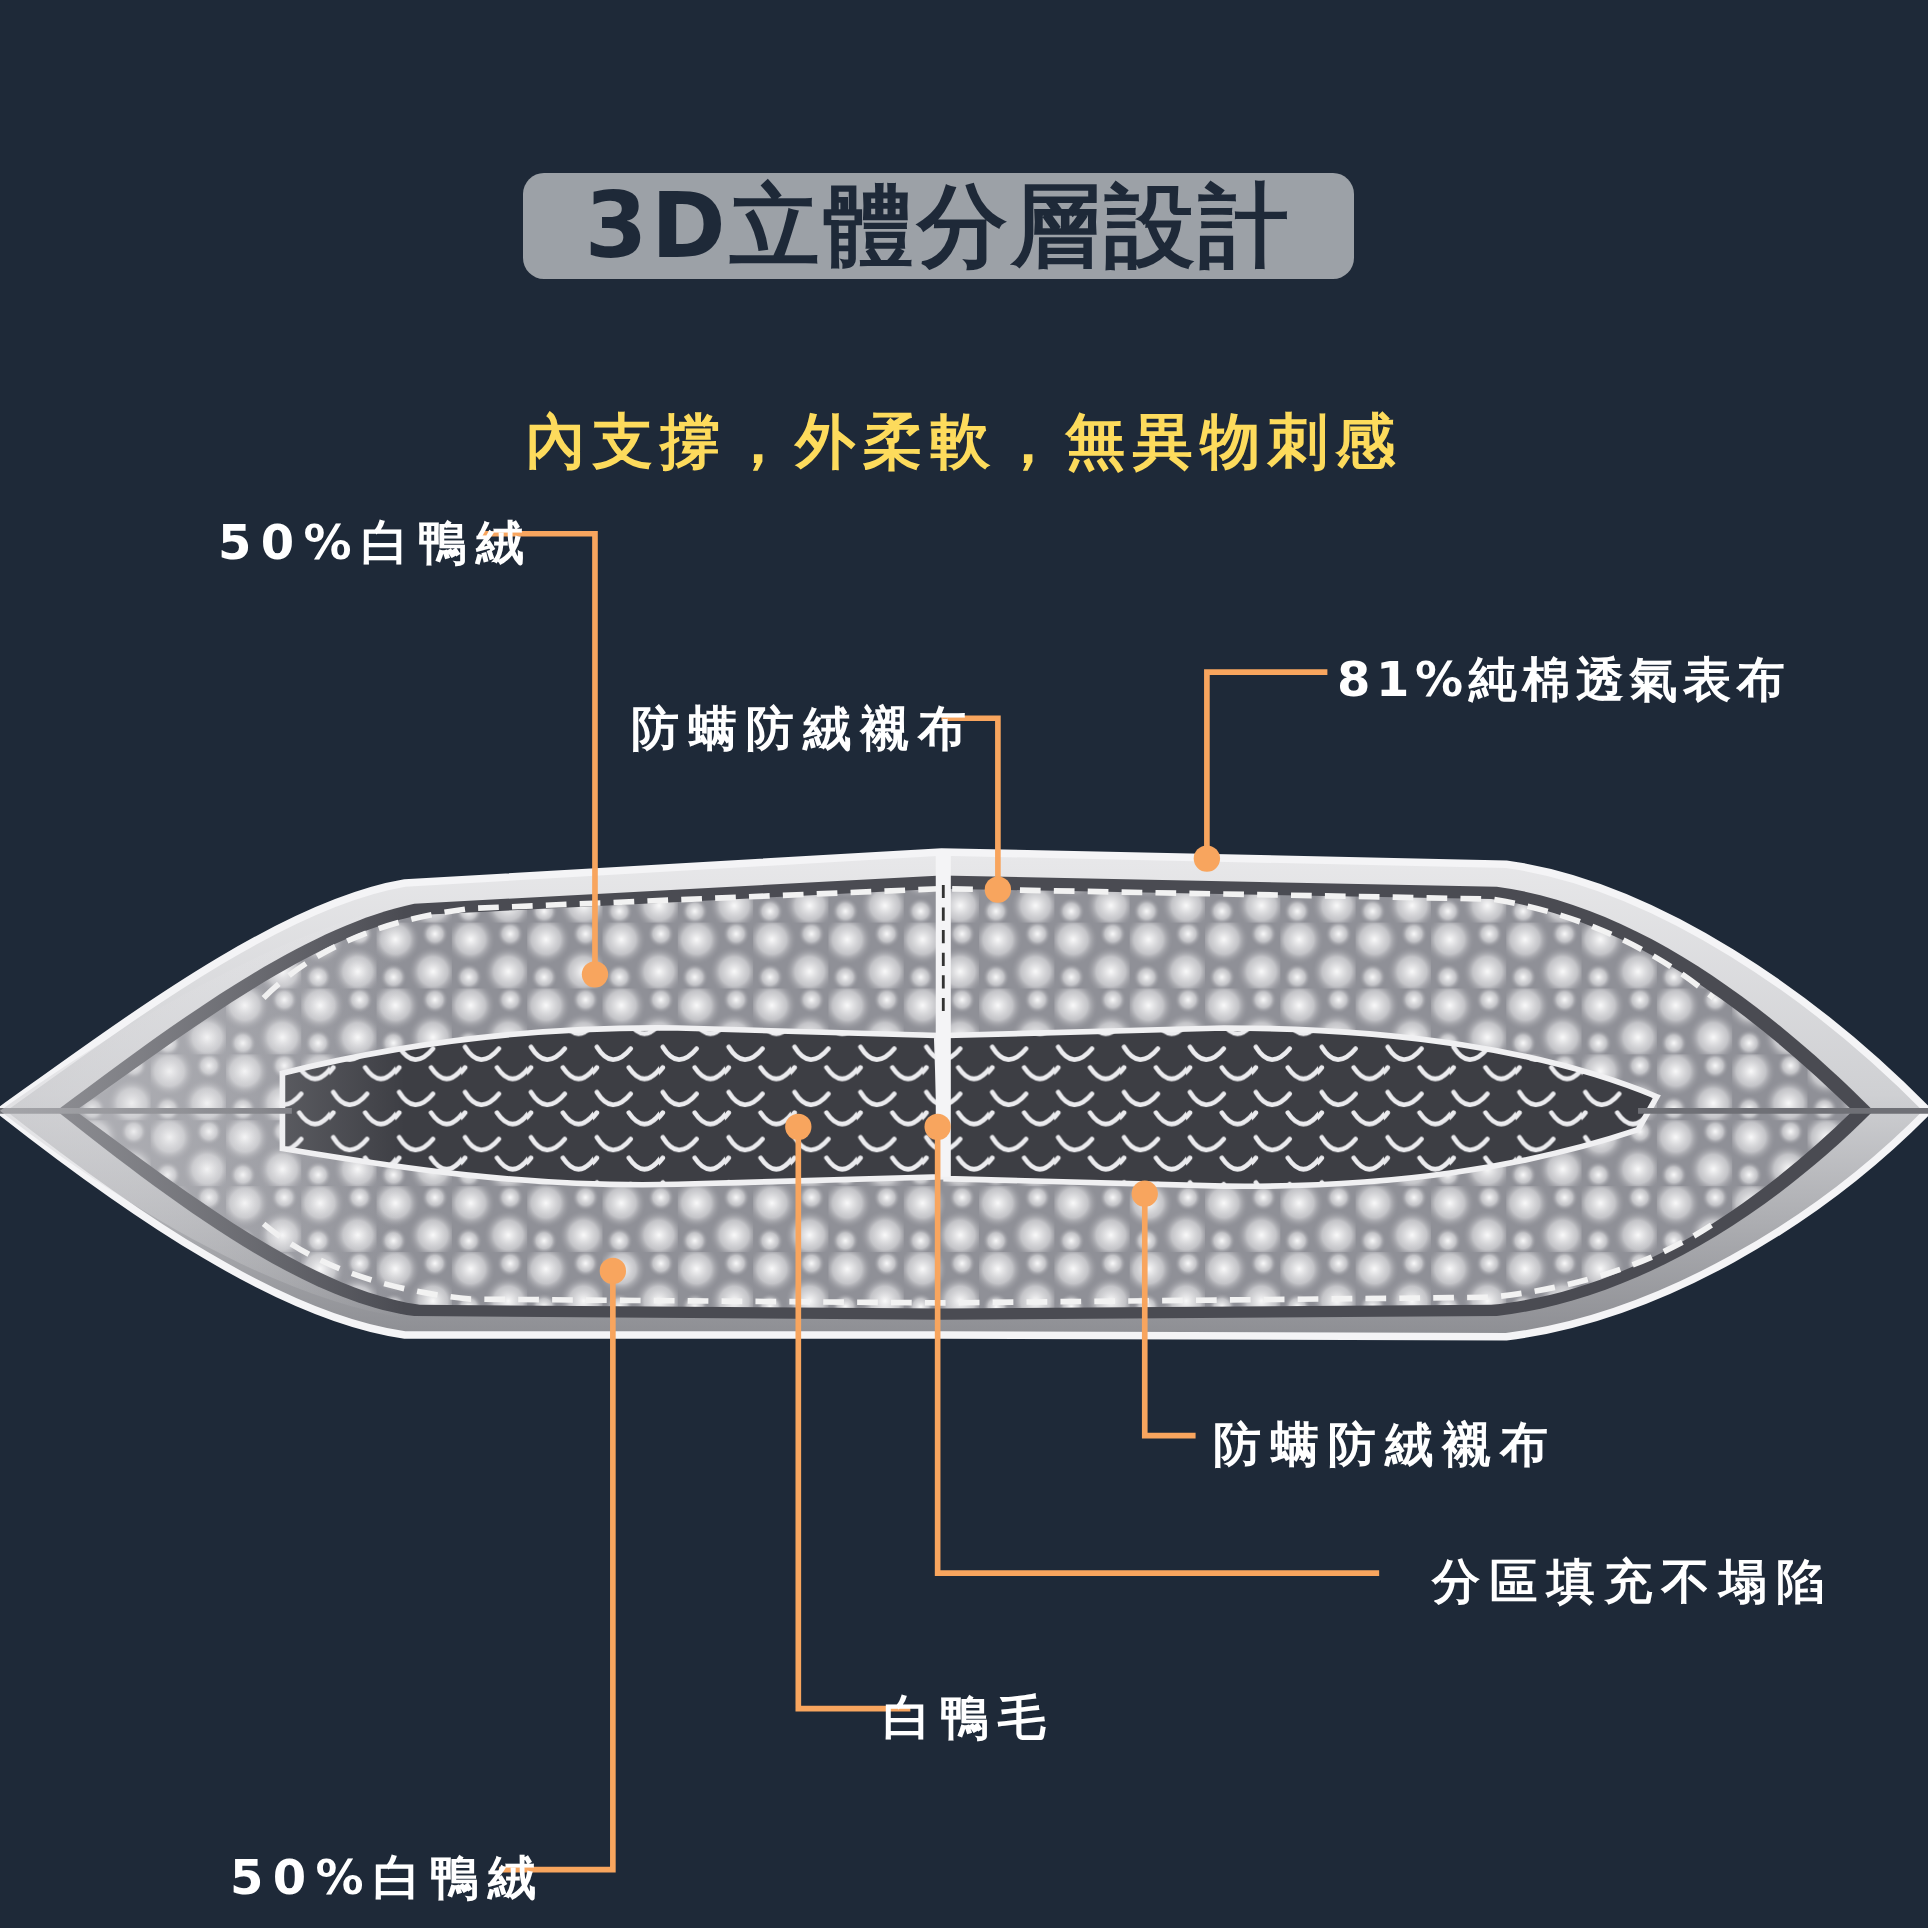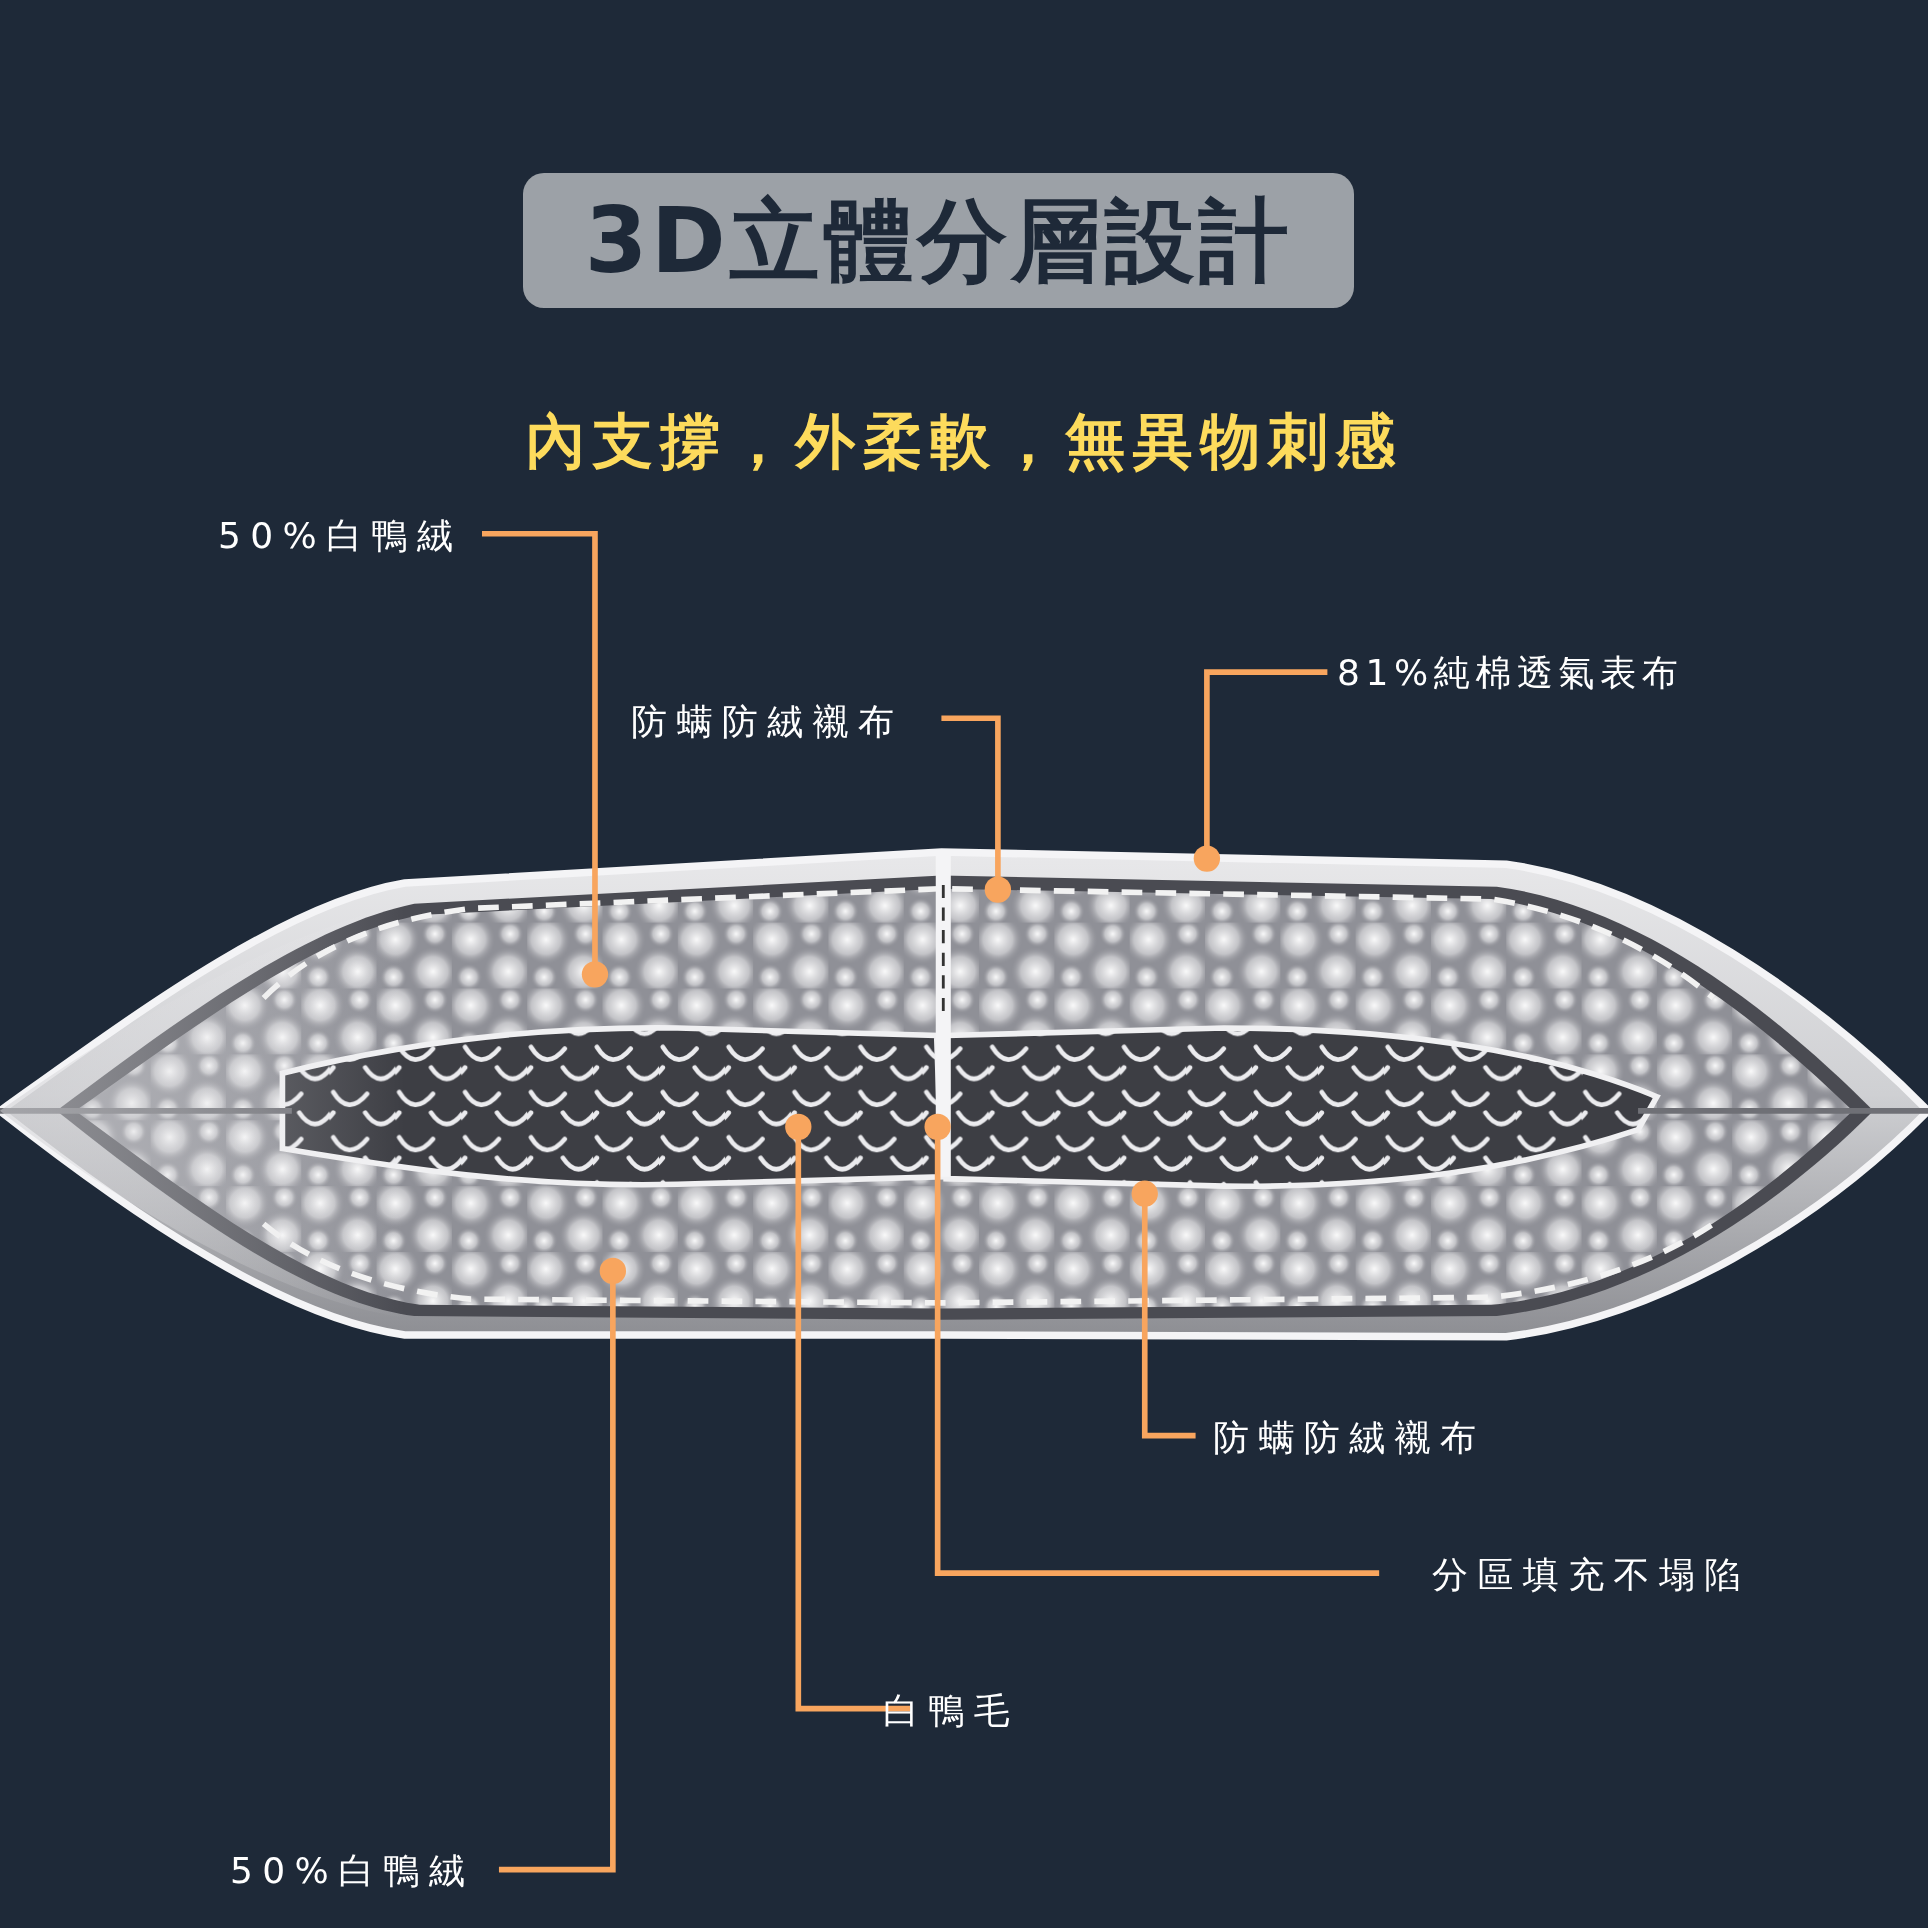--- a/index.html
+++ b/index.html
@@ -6,21 +6,21 @@
     body {
       width: 1928px; height: 1928px;
       background: #1e2938;
       position: relative;
       overflow: hidden;
       font-family: "DejaVu Sans", "Liberation Sans", sans-serif;
     }
     .title-box {
       position: absolute;
       left: 523px; top: 173px;
-      width: 831px; height: 135px;
+      width: 831px; height: 106px;
       background: #9ca1a7;
       border-radius: 21px;
       display: flex; align-items: center; justify-content: center;
     }
     .title-text {
       color: #1e2938;
       font-size: 90px;
       font-weight: bold;
       letter-spacing: 3.8px;
       line-height: 1;
@@ -37,22 +37,22 @@
       line-height: 1;
       margin-top: 48px;
     }
     .diagram {
       position: absolute; left: 0; top: 0;
       width: 1928px; height: 1928px;
     }
     .label {
       position: absolute;
       color: #ffffff;
-      font-weight: normal;
-      font-size: 36px;
+      font-weight: bold;
+      font-size: 48px;
       letter-spacing: 9.4px;
       line-height: 1;
       white-space: nowrap;
     }
   </style>
 </head>
 <body>
 
 <div class="title-box">
   <span class="title-text">3D立體分層設計</span>

